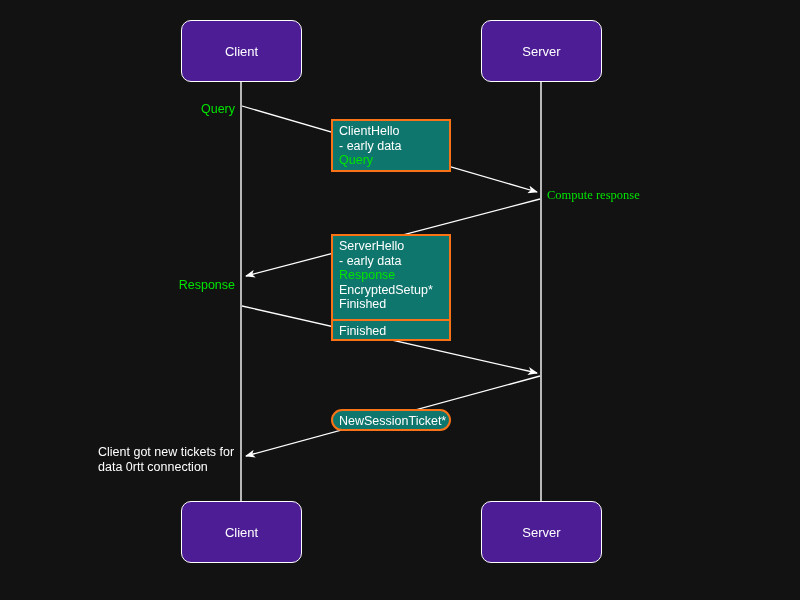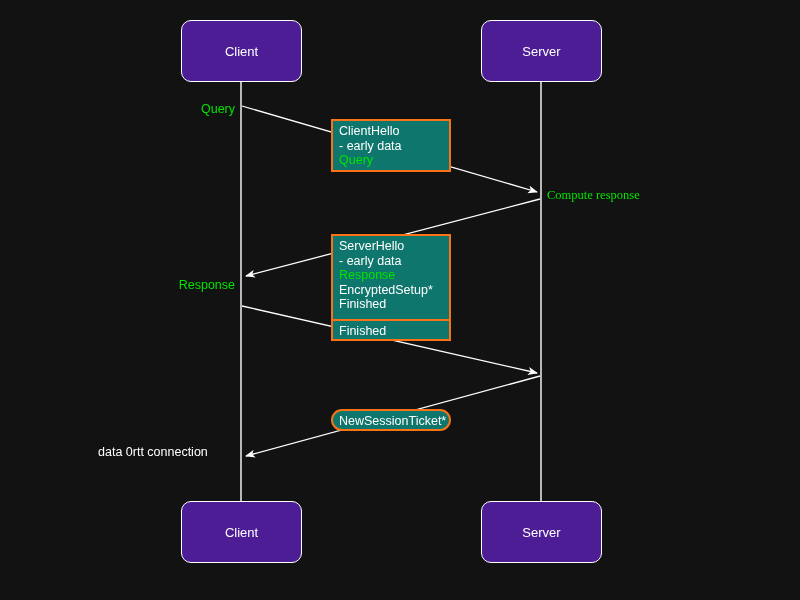--- a/index.html
+++ b/index.html
@@ -113,20 +113,21 @@
 
   <div class="side-note accent" style="left:547px; top:188px;font-family:Liberation Serif, serif;">
     <span>Compute response</span>
   </div>
 
   <div class="side-note accent right-align" style="left:86px; top:278px; width:149px;">
     <span>Response</span>
   </div>
 
   <div class="side-note plain" style="left:98px; top:445px;">
+    <div>Client got new tickets for</div>
     <div>data 0rtt connection</div>
   </div>
 
   <div class="msg-box" style="left:331px; top:119px; width:120px; height:53px;">
     <div class="msg-line">ClientHello</div>
     <div class="msg-line">- early data</div>
     <div class="msg-line accent">Query</div>
   </div>
 
   <div class="msg-box" style="left:331px; top:206px; width:120px; height:97px;margin-top:28px;">

